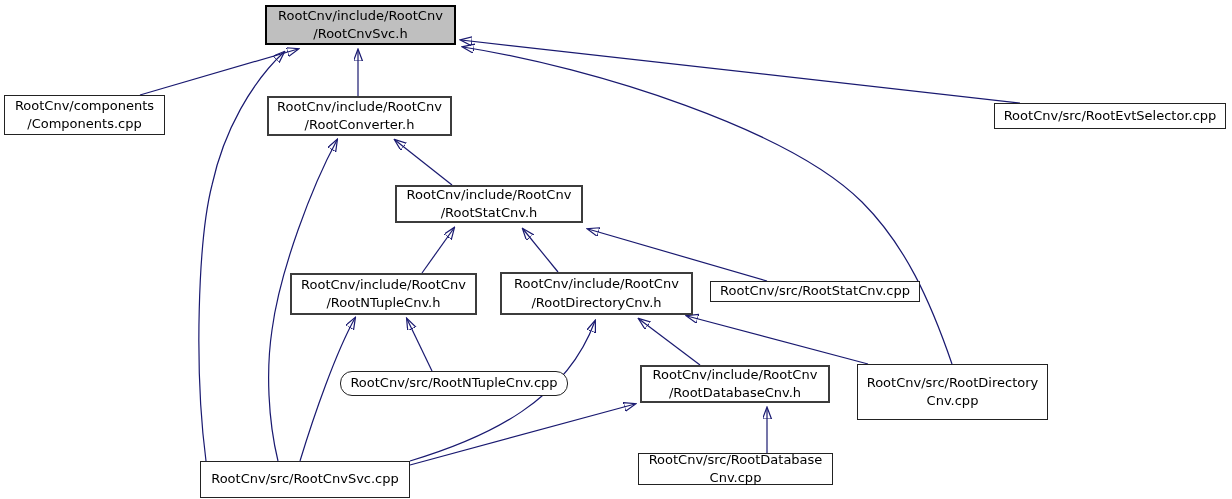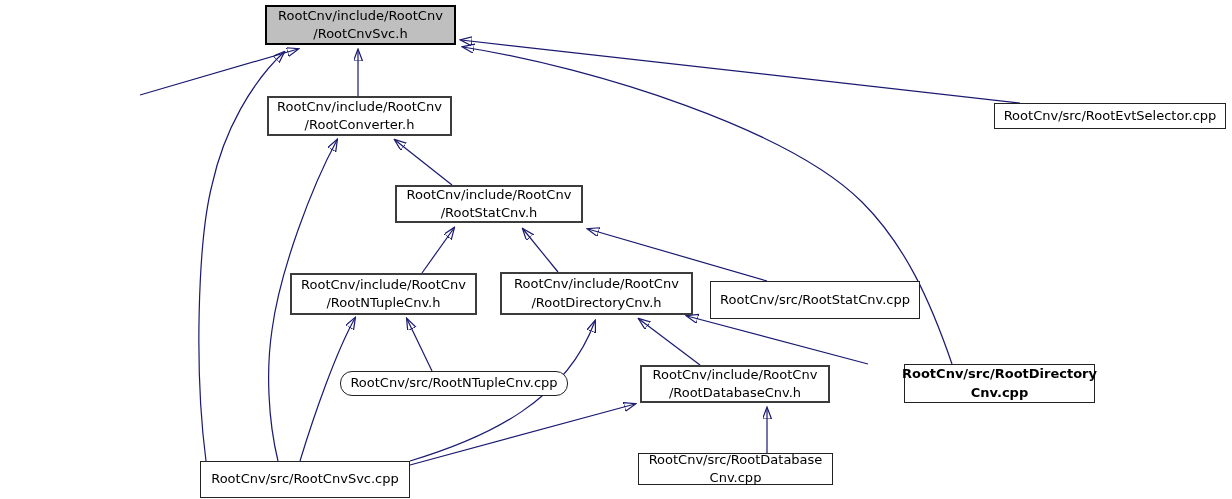--- a/index.html
+++ b/index.html
@@ -44,32 +44,34 @@
     <path d="M 300,461 C 314,415 336,352 355,318" marker-end="url(#arrow)"></path>
     <path d="M 700,365 L 639,319" marker-end="url(#arrow)"></path>
     <path d="M 868,364 L 687,316" marker-end="url(#arrow)"></path>
     <path d="M 410,461 C 490,437 566,400 595,321" marker-end="url(#arrow)"></path>
     <path d="M 410,465 L 635,404" marker-end="url(#arrow)"></path>
     <path d="M 767,453 L 767,408" marker-end="url(#arrow)"></path>
   </svg>
 
   <div class="node root" style="left:265px; top:5px;   width:191px; height:40px;">RootCnv/include/RootCnv
 /RootCnvSvc.h</div>
+  <div class="node" style="left:4px;   top:95px;  width:161px; height:40px;">RootCnv/components
+/Components.cpp</div>
   <div class="node hdr" style="left:267px; top:96px;  width:185px; height:40px;">RootCnv/include/RootCnv
 /RootConverter.h</div>
   <div class="node" style="left:994px; top:103px; width:232px; height:26px;">RootCnv/src/RootEvtSelector.cpp</div>
   <div class="node hdr" style="left:395px; top:185px; width:188px; height:38px;">RootCnv/include/RootCnv
 /RootStatCnv.h</div>
   <div class="node hdr" style="left:290px; top:273px; width:187px; height:42px;">RootCnv/include/RootCnv
 /RootNTupleCnv.h</div>
   <div class="node hdr" style="left:500px; top:272px; width:193px; height:43px;">RootCnv/include/RootCnv
 /RootDirectoryCnv.h</div>
-  <div class="node" style="left:710px; top:281px; width:210px; height:38px;">RootCnv/src/RootStatCnv.cpp</div>
+  <div class="node" style="left:710px; top:281px; width:210px; height:21px;">RootCnv/src/RootStatCnv.cpp</div>
   <div class="node" style="left:340px; top:371px; width:228px; height:25px;border-radius:12px;">RootCnv/src/RootNTupleCnv.cpp</div>
   <div class="node hdr" style="left:640px; top:365px; width:190px; height:38px;">RootCnv/include/RootCnv
 /RootDatabaseCnv.h</div>
-  <div class="node" style="left:904px; top:364px; width:191px; height:39px;font-weight:bold;">RootCnv/src/RootDirectory
+  <div class="node" style="left:857px; top:364px; width:191px; height:56px;">RootCnv/src/RootDirectory
 Cnv.cpp</div>
   <div class="node" style="left:200px; top:461px; width:210px; height:37px;">RootCnv/src/RootCnvSvc.cpp</div>
   <div class="node" style="left:638px; top:453px; width:195px; height:32px;">RootCnv/src/RootDatabase
 Cnv.cpp</div>
 
 </div>
 
 </body></html>

